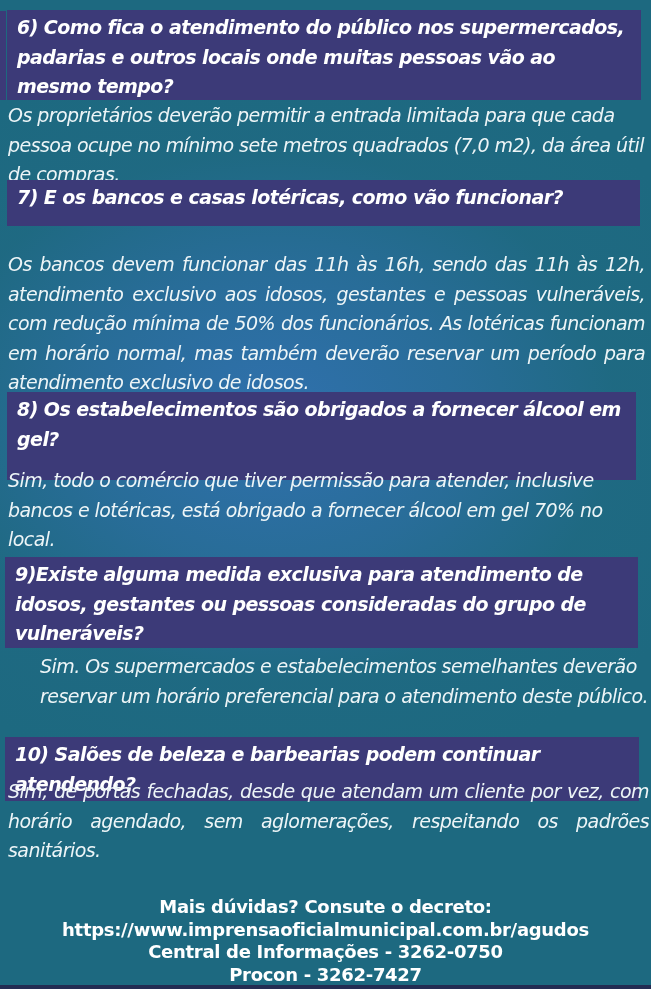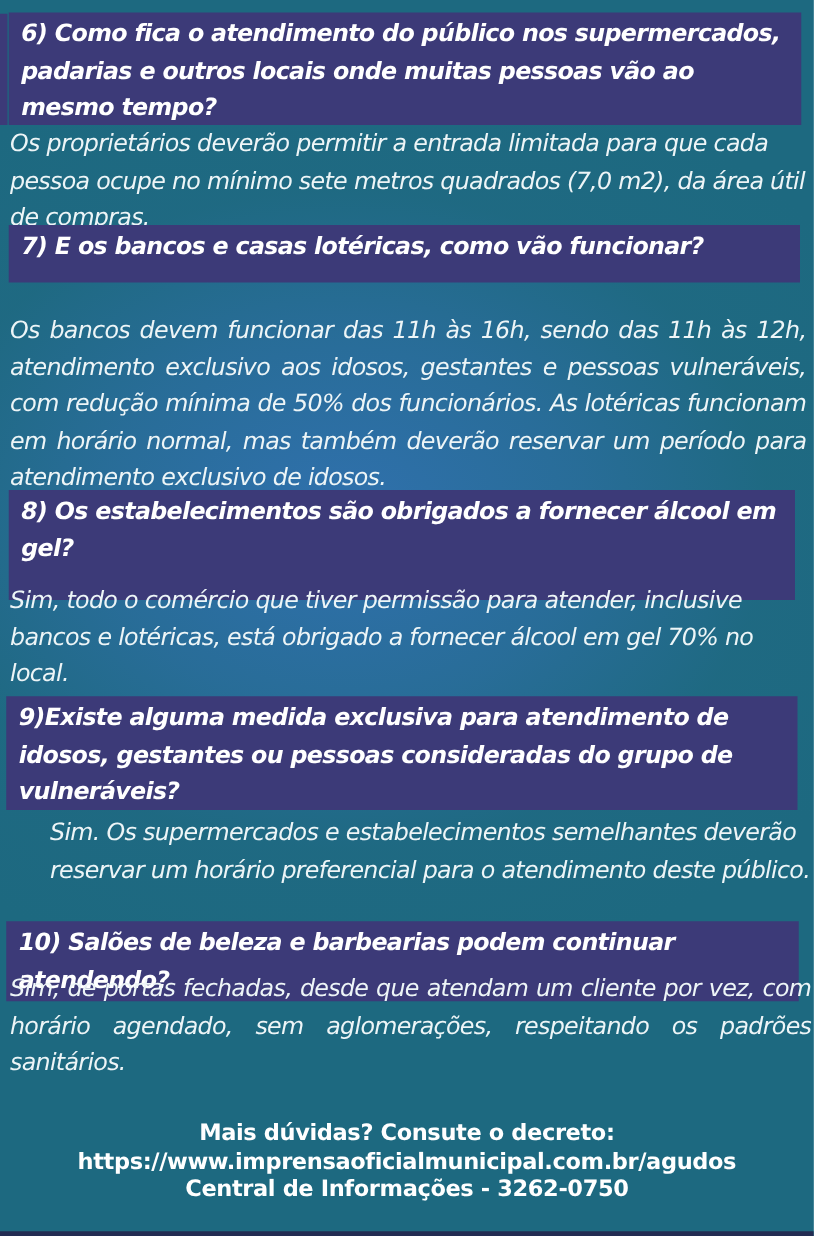--- a/index.html
+++ b/index.html
@@ -120,17 +120,18 @@
 
   <div id="banner10" class="banner">
     <span>10) Salões de beleza e barbearias podem continuar atendendo?</span>
   </div>
   <div id="answer10" class="answer justify">Sim, de portas fechadas, desde que atendam um cliente por vez, com horário agendado, sem aglomerações, respeitando os padrões sanitários.</div>
 
   <div class="footer">
     <div>Mais dúvidas? Consute o decreto:</div>
     <div>https://www.imprensaoficialmunicipal.com.br/agudos</div>
     <div>Central de Informações - 3262-0750</div>
+    <div>Procon - 3262-7427</div>
   </div>
 
   <div class="bottom-strip"></div>
 
 </div>
 
 </body></html>

